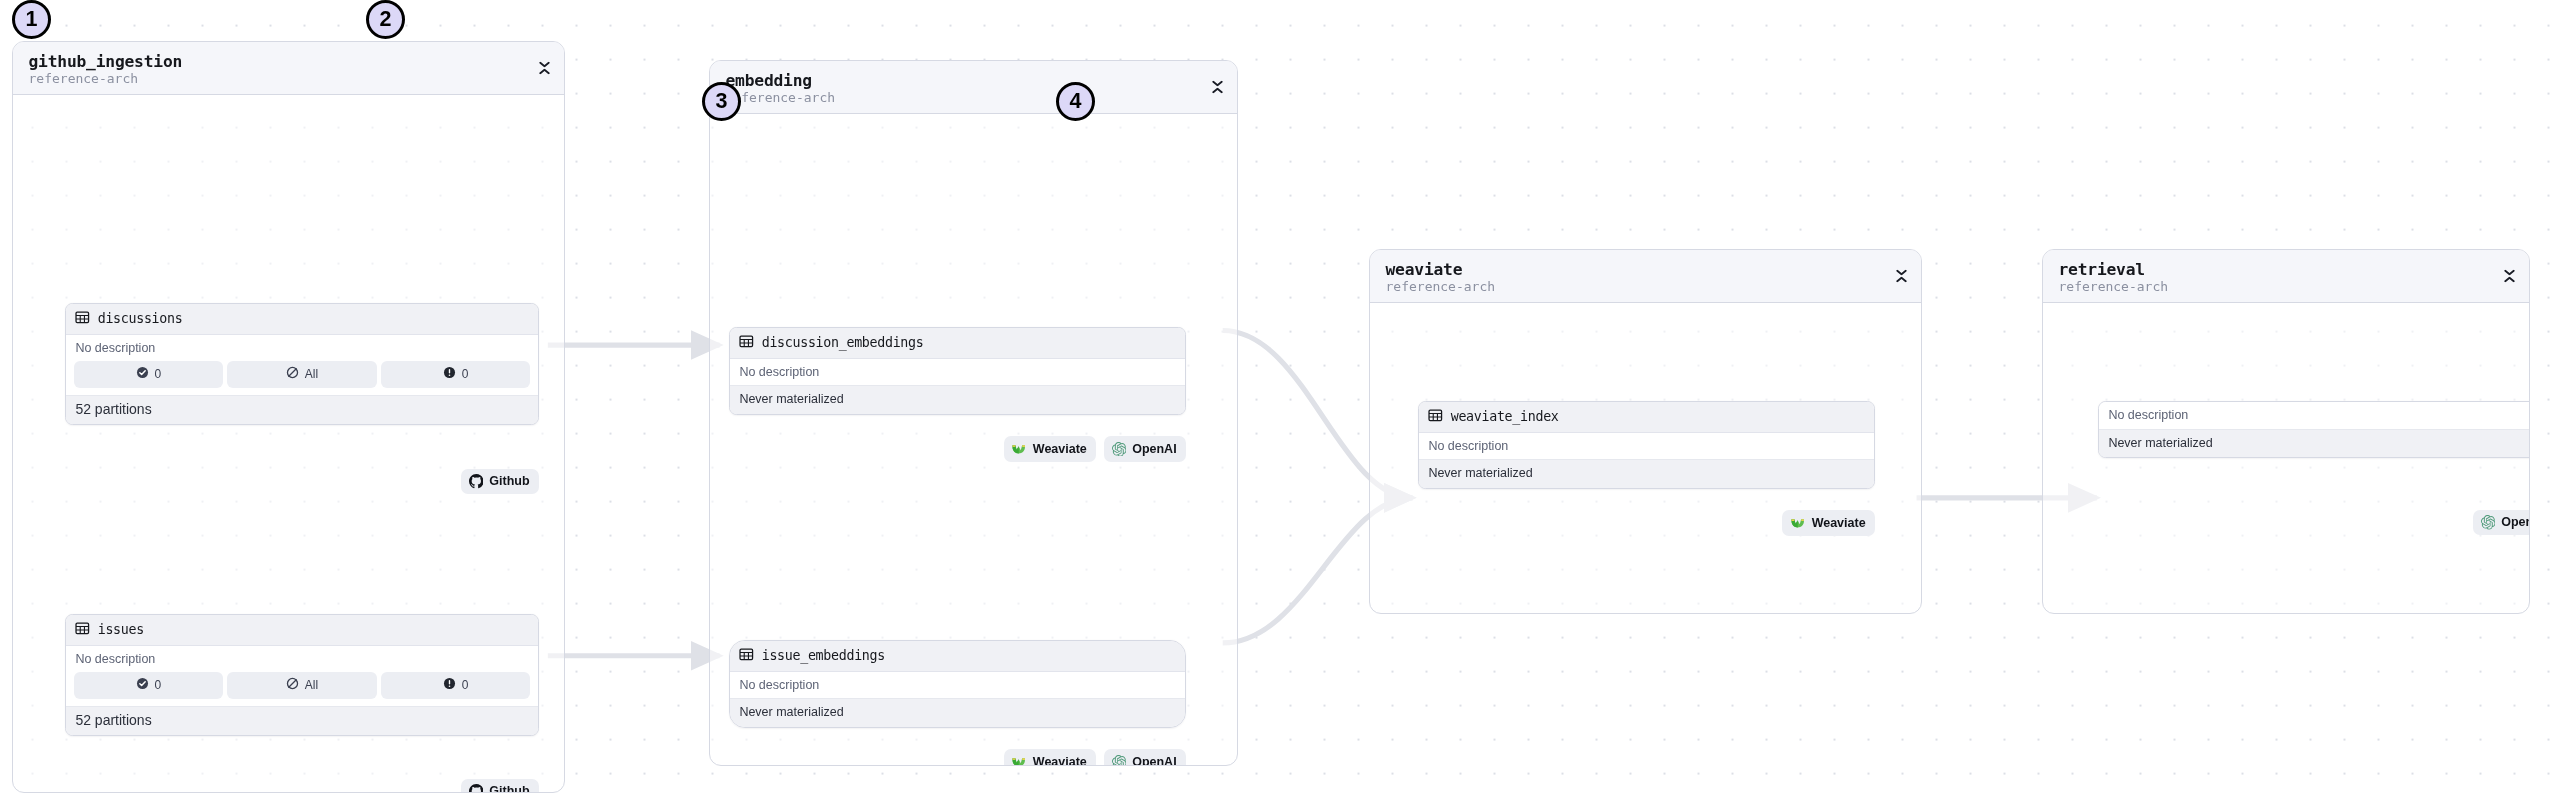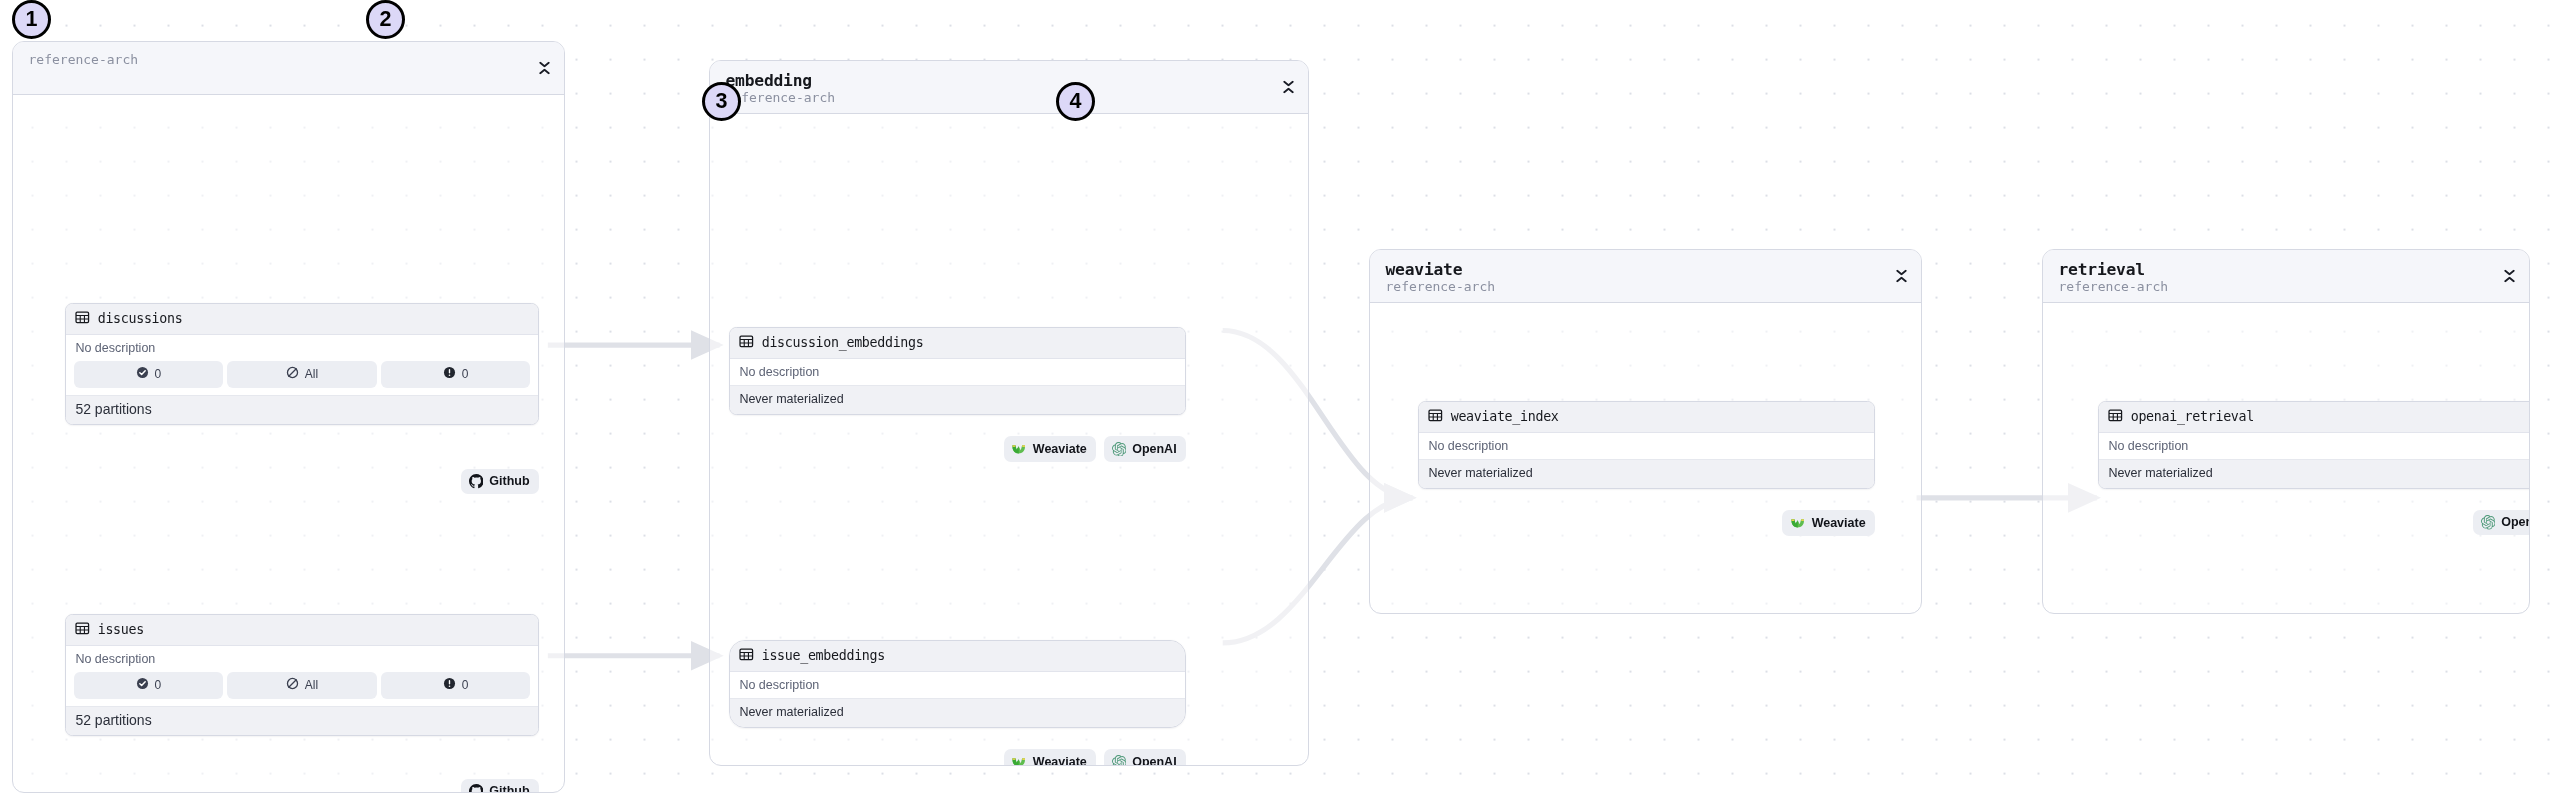--- a/index.html
+++ b/index.html
@@ -187,20 +187,21 @@
   </div>
   <div class="num-badge" style="left:702px; top:82px;">
     <span>3</span>
   </div>
   <div class="num-badge" style="left:1056px; top:82px;">
     <span>4</span>
   </div>
 
   <div class="group" style="left:12px; top:41px; width:553px; height:752px;">
     <div class="group-header">
+      <div class="group-title">github_ingestion</div>
       <div class="group-sub">reference-arch</div>
       <div class="collapse-btn">
         <svg width="11" height="6" viewBox="0 0 13 7">
             <path d="M1.5 1.5 L6.5 5.5 L11.5 1.5" stroke="#1a1d26" stroke-width="2.2" fill="none" stroke-linecap="round" stroke-linejoin="round"></path>
           </svg>
         <svg width="11" height="6" viewBox="0 0 13 7">
             <path d="M1.5 5.5 L6.5 1.5 L11.5 5.5" stroke="#1a1d26" stroke-width="2.2" fill="none" stroke-linecap="round" stroke-linejoin="round"></path>
           </svg>
       </div>
     </div>
@@ -310,21 +311,21 @@
                 <path fill="#12141a" d="M8 0C3.58 0 0 3.58 0 8c0 3.54 2.29 6.53 5.47 7.59.4.07.55-.17.55-.38 0-.19-.01-.82-.01-1.49-2.01.37-2.53-.49-2.69-.94-.09-.23-.48-.94-.82-1.13-.28-.15-.68-.52-.01-.53.63-.01 1.08.58 1.23.82.72 1.21 1.87.87 2.33.66.07-.52.28-.87.51-1.07-1.78-.2-3.64-.89-3.64-3.95 0-.87.31-1.59.82-2.15-.08-.2-.36-1.02.08-2.12 0 0 .67-.21 2.2.82a7.4 7.4 0 0 1 2-.27c.68 0 1.36.09 2 .27 1.53-1.04 2.2-.82 2.2-.82.44 1.1.16 1.92.08 2.12.51.56.82 1.27.82 2.15 0 3.07-1.87 3.75-3.65 3.95.29.25.54.73.54 1.48 0 1.07-.01 1.93-.01 2.2 0 .21.15.46.55.38A8.01 8.01 0 0 0 16 8c0-4.42-3.58-8-8-8Z"></path>
               </svg>
           </span>
           <span>Github</span>
         </div>
       </div>
 
     </div>
   </div>
 
-  <div class="group" style="left:709px; top:60px; width:600px; height:706px;">
+  <div class="group" style="left:709px; top:60px; width:529px; height:706px;">
     <div class="group-header">
       <div class="group-title">embedding</div>
       <div class="group-sub">reference-arch</div>
       <div class="collapse-btn">
         <svg width="11" height="6" viewBox="0 0 13 7">
             <path d="M1.5 1.5 L6.5 5.5 L11.5 1.5" stroke="#1a1d26" stroke-width="2.2" fill="none" stroke-linecap="round" stroke-linejoin="round"></path>
           </svg>
         <svg width="11" height="6" viewBox="0 0 13 7">
             <path d="M1.5 5.5 L6.5 1.5 L11.5 5.5" stroke="#1a1d26" stroke-width="2.2" fill="none" stroke-linecap="round" stroke-linejoin="round"></path>
           </svg>
@@ -456,29 +457,20 @@
         <svg width="11" height="6" viewBox="0 0 13 7">
             <path d="M1.5 1.5 L6.5 5.5 L11.5 1.5" stroke="#1a1d26" stroke-width="2.2" fill="none" stroke-linecap="round" stroke-linejoin="round"></path>
           </svg>
         <svg width="11" height="6" viewBox="0 0 13 7">
             <path d="M1.5 5.5 L6.5 1.5 L11.5 5.5" stroke="#1a1d26" stroke-width="2.2" fill="none" stroke-linecap="round" stroke-linejoin="round"></path>
           </svg>
       </div>
     </div>
     <div class="group-body">
       <div class="asset" style="left:55px; top:98px; width:457px;">
-        <div class="asset-head">
-          <span>
-            <svg width="14.6" height="14.6" viewBox="0 0 17 17">
-                <rect x="1.2" y="2.4" width="14.6" height="12.2" rx="1.4" stroke="#16181d" stroke-width="1.5" fill="none"></rect>
-                <path d="M1.2 6.4 H15.8 M1.2 10.5 H15.8 M6.1 6.4 V14.6 M11 6.4 V14.6" stroke="#16181d" stroke-width="1.3"></path>
-              </svg>
-          </span>
-          <span class="asset-name">openai_retrieval</span>
-        </div>
         <div class="asset-desc">No description</div>
         <div class="asset-status">Never materialized</div>
       </div>
       <div class="chip-row" style="left:55px; top:207px; width:457px; justify-content:flex-end;">
         <div class="chip">
           <span>
             <svg width="14.6" height="14.6" viewBox="0 0 24 24">
                 <path fill="#4f9a7a" d="M22.28 9.82a5.98 5.98 0 0 0-.52-4.91 6.05 6.05 0 0 0-6.5-2.9A6.07 6.07 0 0 0 4.98 4.18a5.98 5.98 0 0 0-4 2.9 6.05 6.05 0 0 0 .75 7.1 5.98 5.98 0 0 0 .51 4.91 6.05 6.05 0 0 0 6.51 2.9A5.98 5.98 0 0 0 13.26 24a6.06 6.06 0 0 0 5.77-4.21 5.99 5.99 0 0 0 4-2.9 6.06 6.06 0 0 0-.75-7.07Zm-9.02 12.6a4.48 4.48 0 0 1-2.88-1.04l.14-.08 4.78-2.76a.8.8 0 0 0 .39-.68v-6.74l2.02 1.17a.07.07 0 0 1 .04.05v5.58a4.5 4.5 0 0 1-4.5 4.5ZM3.6 18.3a4.47 4.47 0 0 1-.54-3.01l.14.09 4.78 2.76a.78.78 0 0 0 .78 0l5.84-3.37v2.33a.08.08 0 0 1-.03.06L9.74 19.95a4.5 4.5 0 0 1-6.14-1.65ZM2.34 7.9a4.48 4.48 0 0 1 2.35-1.97V11.6a.77.77 0 0 0 .38.67l5.82 3.36-2.02 1.17a.07.07 0 0 1-.07 0L3.97 14a4.5 4.5 0 0 1-1.63-6.1Zm16.6 3.86L13.1 8.37l2.02-1.16a.07.07 0 0 1 .07 0l4.83 2.79a4.49 4.49 0 0 1-.68 8.1v-5.67a.8.8 0 0 0-.39-.67Zm2.01-3.02-.14-.09-4.77-2.78a.78.78 0 0 0-.79 0L9.41 9.23V6.9a.07.07 0 0 1 .03-.06l4.83-2.79a4.5 4.5 0 0 1 6.68 4.66ZM8.31 12.86l-2.02-1.17a.08.08 0 0 1-.04-.05V6.07a4.5 4.5 0 0 1 7.38-3.45l-.14.08L8.71 5.46a.8.8 0 0 0-.4.68ZM9.4 10.5 12 9l2.6 1.5v3L12 15l-2.6-1.5Z"></path>
               </svg>
           </span>

